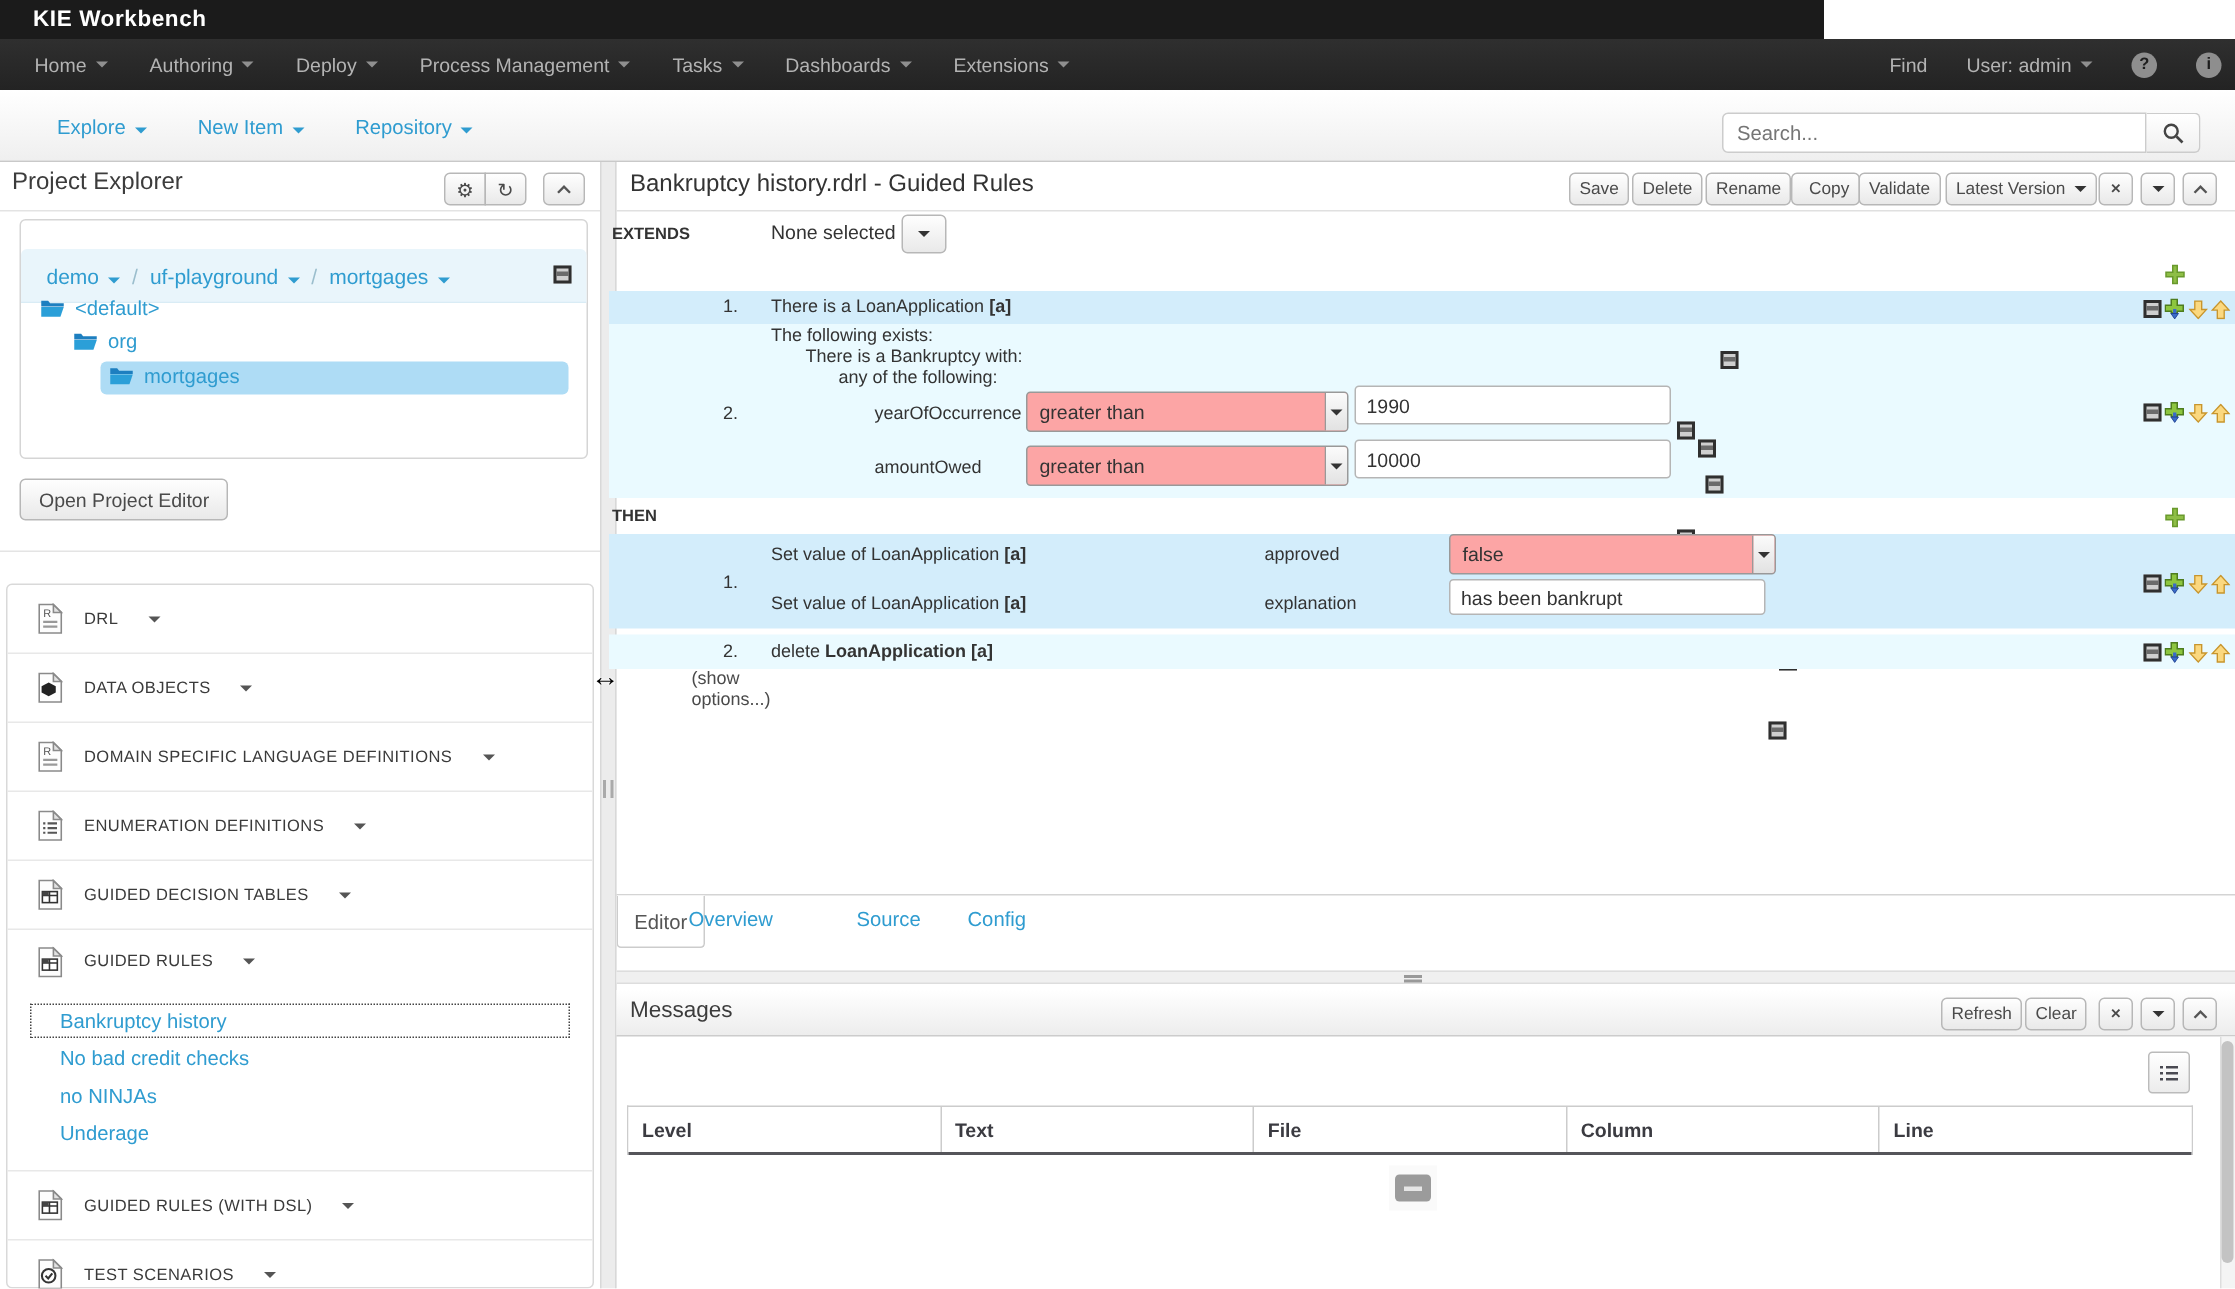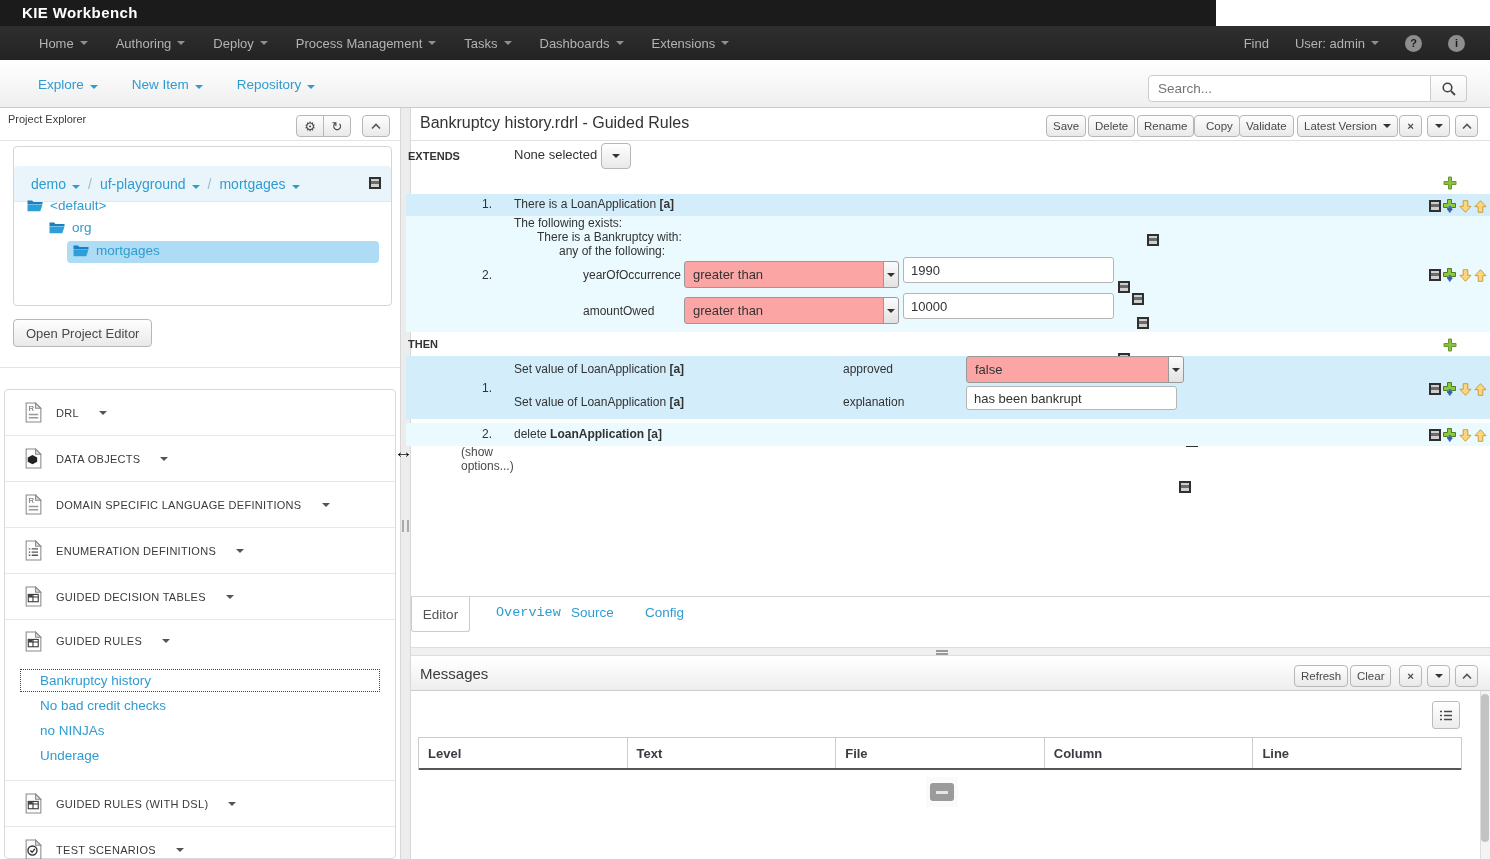--- a/index.html
+++ b/index.html
@@ -11,21 +11,21 @@
   }
   .abs { position:absolute; }
 
   
   .topbar { left:0; top:0; width:1216px; height:26px; background:#1b1b1b; }
   .brand { position:absolute; left:22px; top:4px; color:#fff; font-weight:bold; font-size:15px; letter-spacing:.4px; }
 
   
   .navbar { left:0; top:26px; width:1490px; height:34px;
     background:linear-gradient(#2f2f2f,#232323); display:flex; align-items:center;
-    color:#b3b3b3; font-size:13px; padding:0 25px; }
+    color:#b3b3b3; font-size:13px; padding:0 9px; }
   .nav-item { padding:0 14px; display:flex; align-items:center; cursor:pointer; }
   .nav-right { margin-left:auto; display:flex; align-items:center; gap:26px; }
   .caret { display:inline-block; width:0; height:0; border-left:4px solid transparent;
     border-right:4px solid transparent; border-top:4px solid #8f8f8f; margin-left:6px; }
   .circle-ic { width:17px; height:17px; border-radius:50%; background:#8e8e8e; color:#1d1d1d;
     font-size:11px; font-weight:bold; display:flex; align-items:center; justify-content:center; }
 
   
   .toolbar2 { left:0; top:60px; width:1490px; height:48px;
     background:linear-gradient(#ffffff,#efefef); border-bottom:1px solid #c9c9c9; }
@@ -39,21 +39,21 @@
     border-radius:0 4px 4px 0; background:linear-gradient(#fff,#f0f0f0); display:flex; align-items:center; justify-content:center; }
 
   
   .btn { position:absolute; height:22px; display:inline-flex; align-items:center; justify-content:center;
     border:1px solid #b7b7b7; border-radius:4px; background:linear-gradient(#fefefe,#e9e9e9);
     font-size:11.5px; color:#4a4a4a; padding:0 6px; font-family:inherit; cursor:pointer; white-space:nowrap; }
   .btn .caret { border-top-color:#333; margin-left:6px; }
   .icon-btn { width:23px; padding:0; }
 
   
-  .panel-title { font-size:11px; color:#3c3c3c; }
+  .panel-title { font-size:16px; color:#3c3c3c; }
   .pe-head-border { left:0; top:140px; width:400px; height:1px; background:#e3e3e3; }
   .ed-head-border { left:411px; top:140px; width:1079px; height:1px; background:#e0e0e0; }
 
   
   .pe-box { left:13px; top:146px; width:379px; height:160px; border:1px solid #d5d5d5; border-radius:4px; background:#fff; }
   .crumbs { position:absolute; left:0; top:0; right:0; height:36px; background:#e9f5fb;
     border-bottom:1px solid #d9ecf5; border-radius:4px 4px 0 0; display:flex; align-items:center;
     padding-left:17px; gap:8px; font-size:14px;margin-top:19px; }
   .crumb-sep { color:#9bbecd; }
   .sq { width:12px; height:12px; border:2px solid #2f2f2f; background:#cfcfcf; position:relative; display:block; }
@@ -494,21 +494,21 @@
     </svg>
   <svg width="13" height="13" viewBox="0 0 13 13">
       <path d="M4.2 12.3h4.6V6.7h3.2L6.5 0.7 0.9 6.7h3.3z" fill="#fbd87f" stroke="#c8952c" stroke-width="0.9"></path>
     </svg>
 </div>
 
 <div class="show-opts">(show options...)</div>
 
 <div class="abs tab-line"></div>
 <div class="abs tab-active">Editor</div>
-<span class="tab-link link" style="left:496px;font-family:Liberation Mono, monospace;">Overview</span>
+<span class="tab-link link" style="left:459px;">Overview</span>
 <span class="tab-link link" style="left:571px;">Source</span>
 <span class="tab-link link" style="left:645px;">Config</span>
 
 <div class="abs hsplit"></div>
 <div class="grip-h"></div>
 
 <div class="abs msg-head"></div>
 <div class="msg-title">Messages</div>
 <button class="btn" style="left:1294px;top:665px;">Refresh</button>
 <button class="btn" style="left:1350px;top:665px;">Clear</button>

